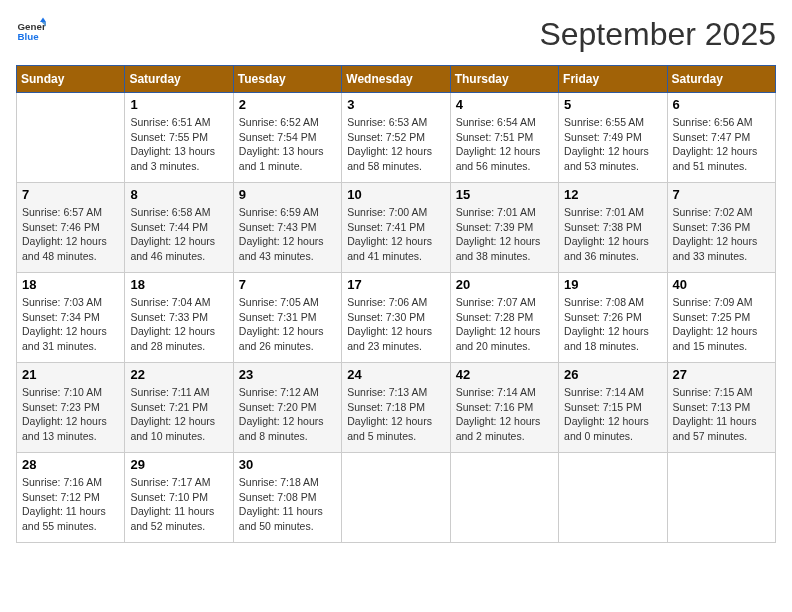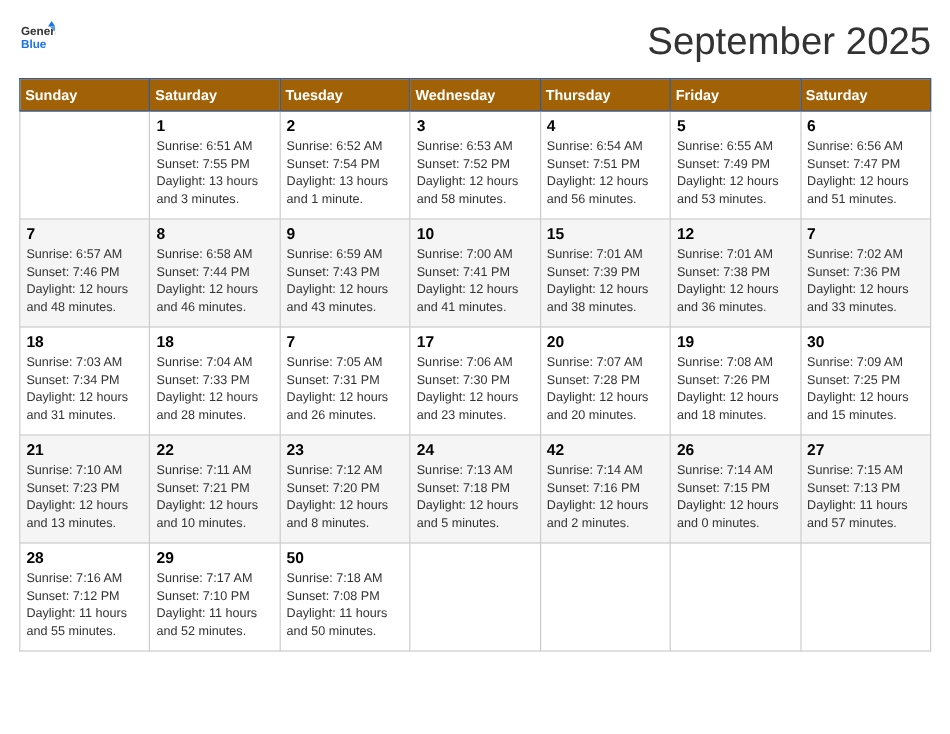--- a/index.html
+++ b/index.html
@@ -185,21 +185,21 @@
         </td>
         <td>
           <div class="day-num">20</div>
           <div class="day-info">Sunrise: 7:07 AM<br>Sunset: 7:28 PM<br>Daylight: 12 hours<br>and 20 minutes.</div>
         </td>
         <td>
           <div class="day-num">19</div>
           <div class="day-info">Sunrise: 7:08 AM<br>Sunset: 7:26 PM<br>Daylight: 12 hours<br>and 18 minutes.</div>
         </td>
         <td>
-          <div class="day-num">30</div>
+          <div class="day-num">40</div>
           <div class="day-info">Sunrise: 7:09 AM<br>Sunset: 7:25 PM<br>Daylight: 12 hours<br>and 15 minutes.</div>
         </td>
       </tr>
       <tr>
         <td>
           <div class="day-num">21</div>
           <div class="day-info">Sunrise: 7:10 AM<br>Sunset: 7:23 PM<br>Daylight: 12 hours<br>and 13 minutes.</div>
         </td>
         <td>
           <div class="day-num">22</div>
@@ -229,21 +229,21 @@
       <tr>
         <td>
           <div class="day-num">28</div>
           <div class="day-info">Sunrise: 7:16 AM<br>Sunset: 7:12 PM<br>Daylight: 11 hours<br>and 55 minutes.</div>
         </td>
         <td>
           <div class="day-num">29</div>
           <div class="day-info">Sunrise: 7:17 AM<br>Sunset: 7:10 PM<br>Daylight: 11 hours<br>and 52 minutes.</div>
         </td>
         <td>
-          <div class="day-num">50</div>
+          <div class="day-num">30</div>
           <div class="day-info">Sunrise: 7:18 AM<br>Sunset: 7:08 PM<br>Daylight: 11 hours<br>and 50 minutes.</div>
         </td>
         <td class="empty-cell"></td>
         <td class="empty-cell"></td>
         <td class="empty-cell"></td>
         <td class="empty-cell"></td>
       </tr>
     </tbody>
 </table>
 

